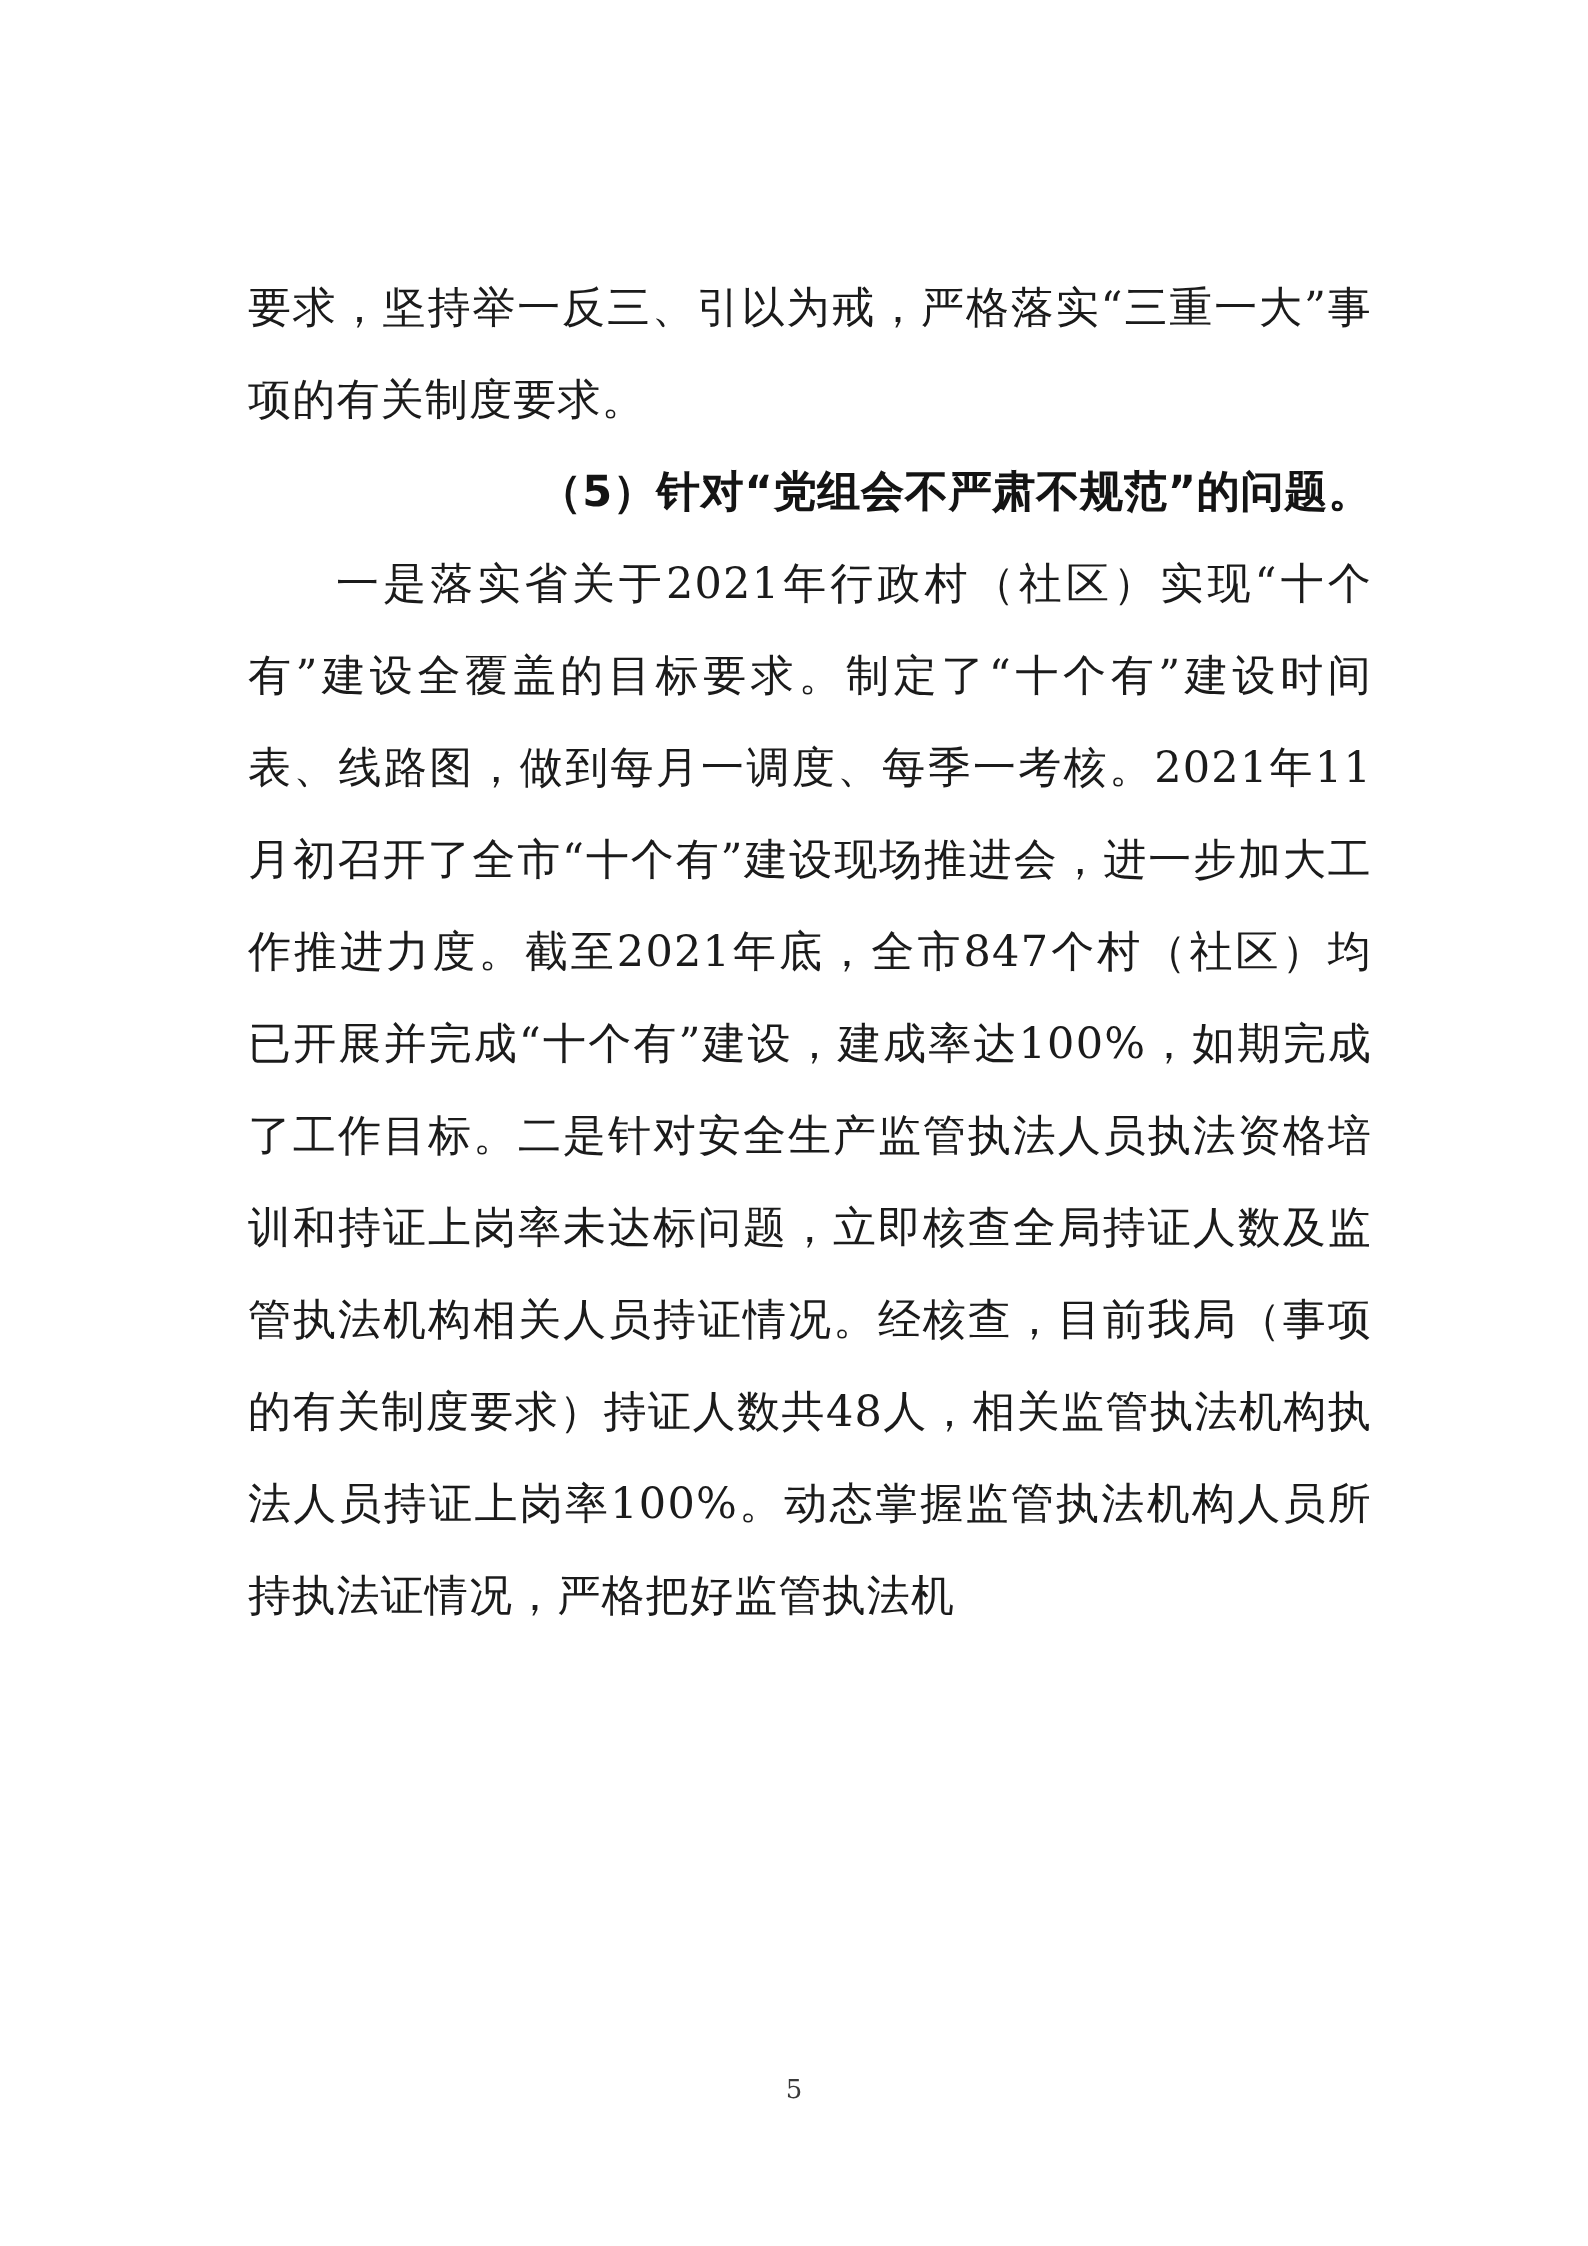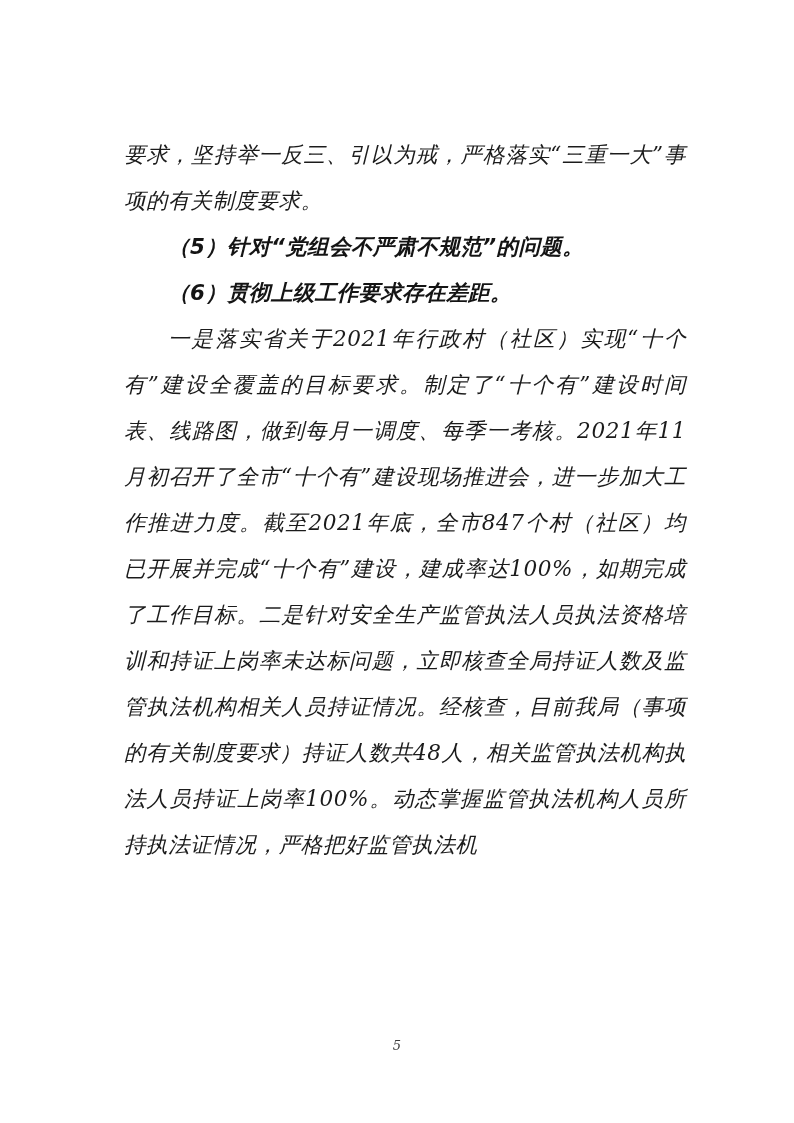--- a/index.html
+++ b/index.html
@@ -16,21 +16,20 @@
     color: #1a1a1a;
     -webkit-font-smoothing: antialiased;
   }
 
   .page {
     position: absolute;
     left: 0; top: 0;
     width: 794px;
     height: 1123px;
     background: #ffffff;
-    font-style: italic;
   }
 
   .content {
     position: absolute;
     left: 124px;
     top: 132px;
     width: 562px;
   }
 
   
@@ -54,21 +53,21 @@
 
   
   .heading {
     font-family: "DejaVu Sans", "Liberation Sans", sans-serif;
     font-size: 21.5px;
     line-height: 46px;
     letter-spacing: 0.4px;
     font-weight: 700;
     margin: 0;
     text-indent: 44px;
-    text-align: left;
+    text-align: right;
     color: #141414;
   }
 
   .pagenum {
     position: absolute;
     left: 0;
     top: 1038px;
     width: 794px;
     text-align: center;
     font-family: "DejaVu Serif", "Liberation Serif", serif;
@@ -83,21 +82,20 @@
 <div class="page">
 
   <div class="content">
 
     <p class="para cont">要求，坚持举一反三、引以为戒，严格落实“三重一大”事项的有关制度要求。</p>
 
     <p class="heading">（5）针对“党组会不严肃不规范”的问题。</p>
 
 
 
-    <p class="heading">（6）贯彻上级工作要求存在差距。</p>
 
     <p class="para indent">一是落实省关于2021年行政村（社区）实现“十个有”建设全覆盖的目标要求。制定了“十个有”建设时间表、线路图，做到每月一调度、每季一考核。2021年11月初召开了全市“十个有”建设现场推进会，进一步加大工作推进力度。截至2021年底，全市847个村（社区）均已开展并完成“十个有”建设，建成率达100%，如期完成了工作目标。二是针对安全生产监管执法人员执法资格培训和持证上岗率未达标问题，立即核查全局持证人数及监管执法机构相关人员持证情况。经核查，目前我局（事项的有关制度要求）持证人数共48人，相关监管执法机构执法人员持证上岗率100%。动态掌握监管执法机构人员所持执法证情况，严格把好监管执法机</p>
 
   </div>
 
   <div class="pagenum">5</div>
 
 </div>
 
 </body></html>

